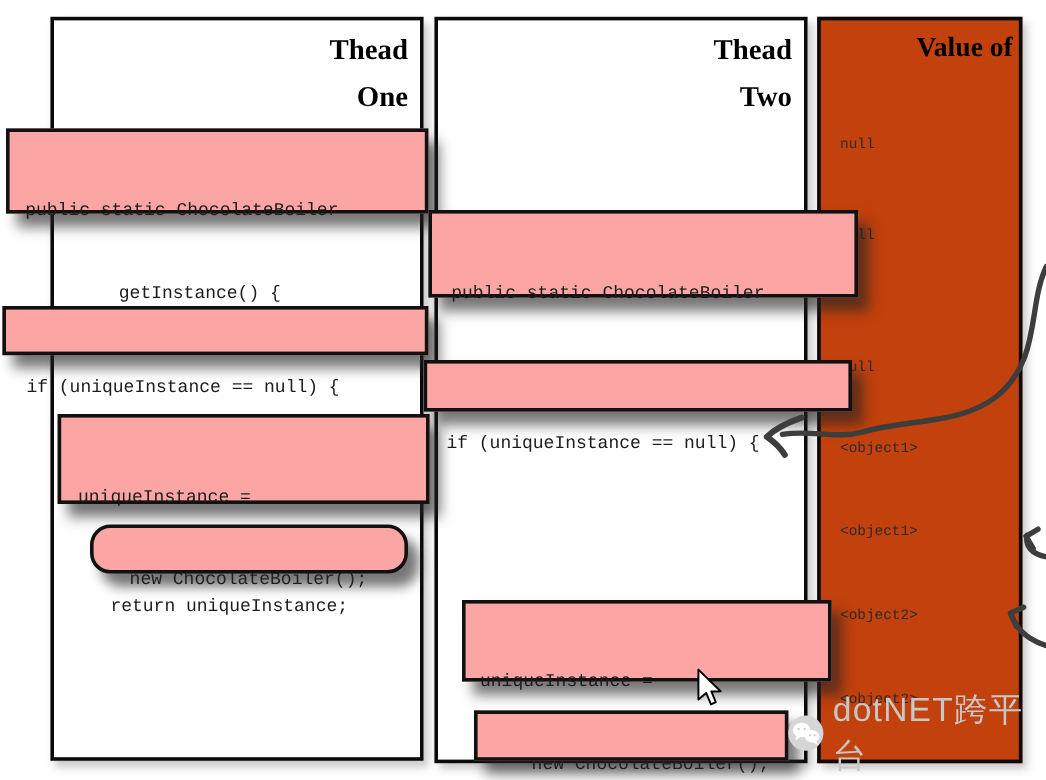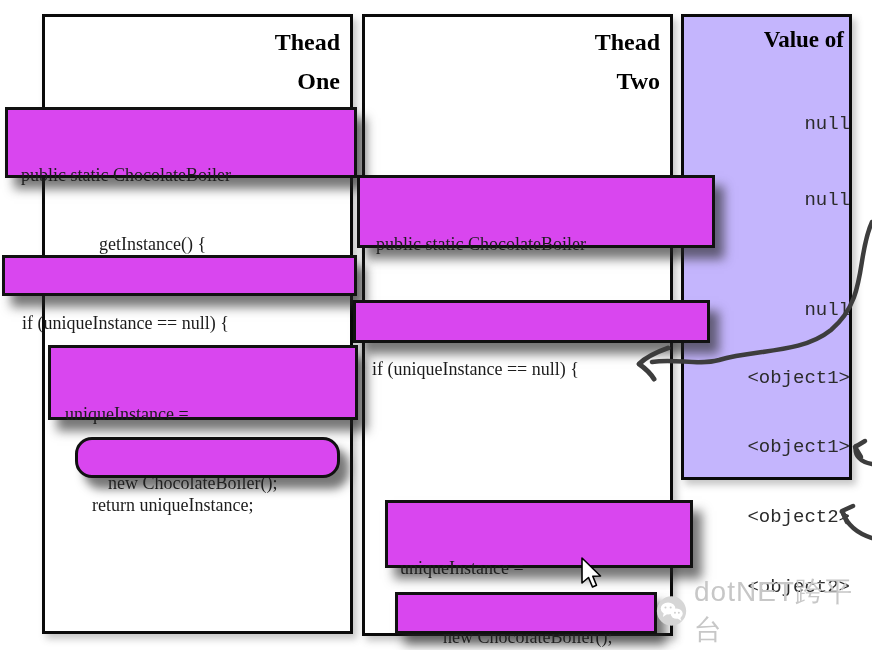--- a/index.html
+++ b/index.html
@@ -4,48 +4,48 @@
 <style>
   html,body{margin:0;padding:0;background:#fff;}
   .stage{position:relative;width:872px;height:650px;background:#fff;overflow:hidden;
          font-family:"Liberation Sans",sans-serif;}
 
   
   .col{position:absolute;top:14px;border:3px solid #0a0a0a;background:transparent;
        box-shadow:4px 5px 7px rgba(70,70,70,0.30);box-sizing:border-box;}
   #col-thread-one{left:42px;width:311px;height:620px;}
   #col-thread-two{left:362px;width:311px;height:622px;}
-  #col-value{left:681px;width:171px;height:466px;background:#c4b5fd;}
+  #col-value{left:681px;width:171px;height:622px;background:#c2410c;}
   .col-title{position:absolute;top:6px;right:10px;text-align:right;
              font-family:"Liberation Serif",serif;font-weight:bold;
              font-size:24px;line-height:39px;color:#000;}
   #col-value .col-title{font-size:23px;line-height:37px;right:5px;left:2px;top:4px;}
 
   
-  .code-box{position:absolute;background:#d946ef;border:3px solid #111;
+  .code-box{position:absolute;background:#fca5a5;border:3px solid #111;
             box-sizing:border-box;box-shadow:9px 11px 10px rgba(35,35,35,0.62);
-            font-family:Liberation Serif, serif;font-size:18px;line-height:23px;
+            font-family:Liberation Mono, monospace;font-size:15px;line-height:23px;
             color:#1c1c1c;white-space:pre;z-index:3;}
   .code-box .l1,.code-box .l2{display:block;}
   #box-t1-get{left:5px;top:107px;width:352px;height:71px;padding:8px 0 0 13px;}
   #box-t1-get .l2{padding-left:78px;}
   #box-t2-get{left:357px;top:175px;width:358px;height:73px;padding:9px 0 0 16px;}
   #box-t2-get .l2{padding-left:78px;}
   #box-t1-if{left:2px;top:255px;width:355px;height:41px;padding:8px 0 0 17px;}
   #box-t2-if{left:353px;top:300px;width:357px;height:43px;padding:9px 0 0 16px;}
   #box-t1-assign{left:48px;top:345px;width:310px;height:75px;padding:9px 0 0 14px;}
   #box-t1-assign .l2{padding-left:43px;}
   #box-t1-return{left:75px;top:437px;width:265px;height:41px;padding:8px 0 0 14px;border-radius:17px;}
   #box-t2-assign{left:385px;top:500px;width:308px;height:68px;padding:8px 0 0 12px;}
   #box-t2-assign .l2{padding-left:43px;}
   #box-t2-return{left:395px;top:592px;width:262px;height:42px;padding:8px 0 0 12px;}
 
   
-  .val{position:absolute;left:700px;width:150px;text-align:right;
-       font-family:"Liberation Mono",monospace;font-size:19px;color:#2b2b2b;
+  .val{position:absolute;left:700px;width:150px;text-align:left;
+       font-family:"Liberation Mono",monospace;font-size:12px;color:#2b2b2b;
        white-space:pre;z-index:2;}
   #val-0{top:113px;} #val-1{top:189px;} #val-2{top:299px;}
   #val-3{top:367px;} #val-4{top:436px;} #val-5{top:506px;} #val-6{top:576px;}
 
   
   #overlay{position:absolute;left:0;top:0;width:872px;height:650px;
            pointer-events:none;z-index:6;}
 
   
   .watermark{position:absolute;left:656px;top:592px;width:200px;height:38px;

